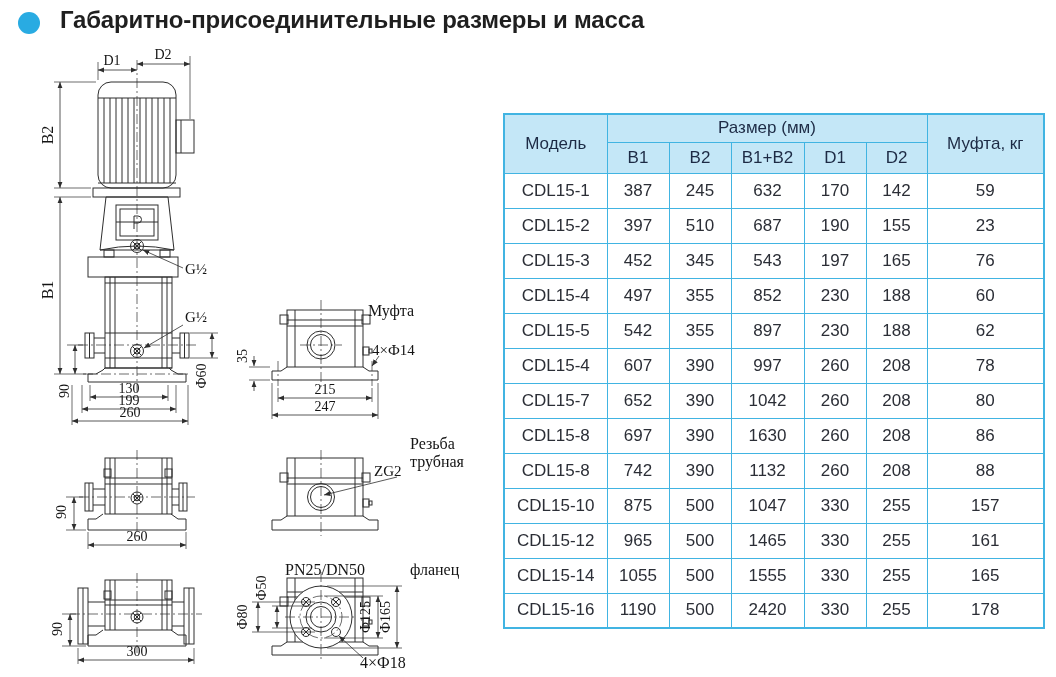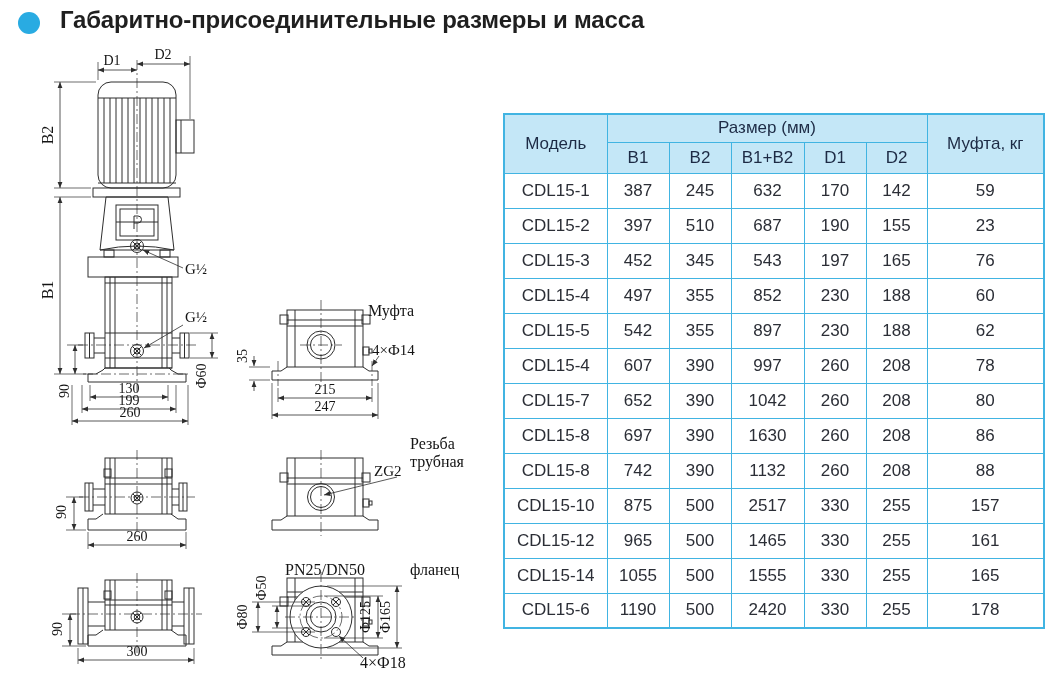--- a/index.html
+++ b/index.html
@@ -451,21 +451,21 @@
         <td>390</td>
         <td>1132</td>
         <td>260</td>
         <td>208</td>
         <td>88</td>
       </tr>
       <tr>
         <td>CDL15-10</td>
         <td>875</td>
         <td>500</td>
-        <td>2517</td>
+        <td>1047</td>
         <td>330</td>
         <td>255</td>
         <td>157</td>
       </tr>
       <tr>
         <td>CDL15-12</td>
         <td>965</td>
         <td>500</td>
         <td>1465</td>
         <td>330</td>
@@ -475,21 +475,21 @@
       <tr>
         <td>CDL15-14</td>
         <td>1055</td>
         <td>500</td>
         <td>1555</td>
         <td>330</td>
         <td>255</td>
         <td>165</td>
       </tr>
       <tr>
-        <td>CDL15-6</td>
+        <td>CDL15-16</td>
         <td>1190</td>
         <td>500</td>
         <td>2420</td>
         <td>330</td>
         <td>255</td>
         <td>178</td>
       </tr>
     </tbody>
 </table>
 

